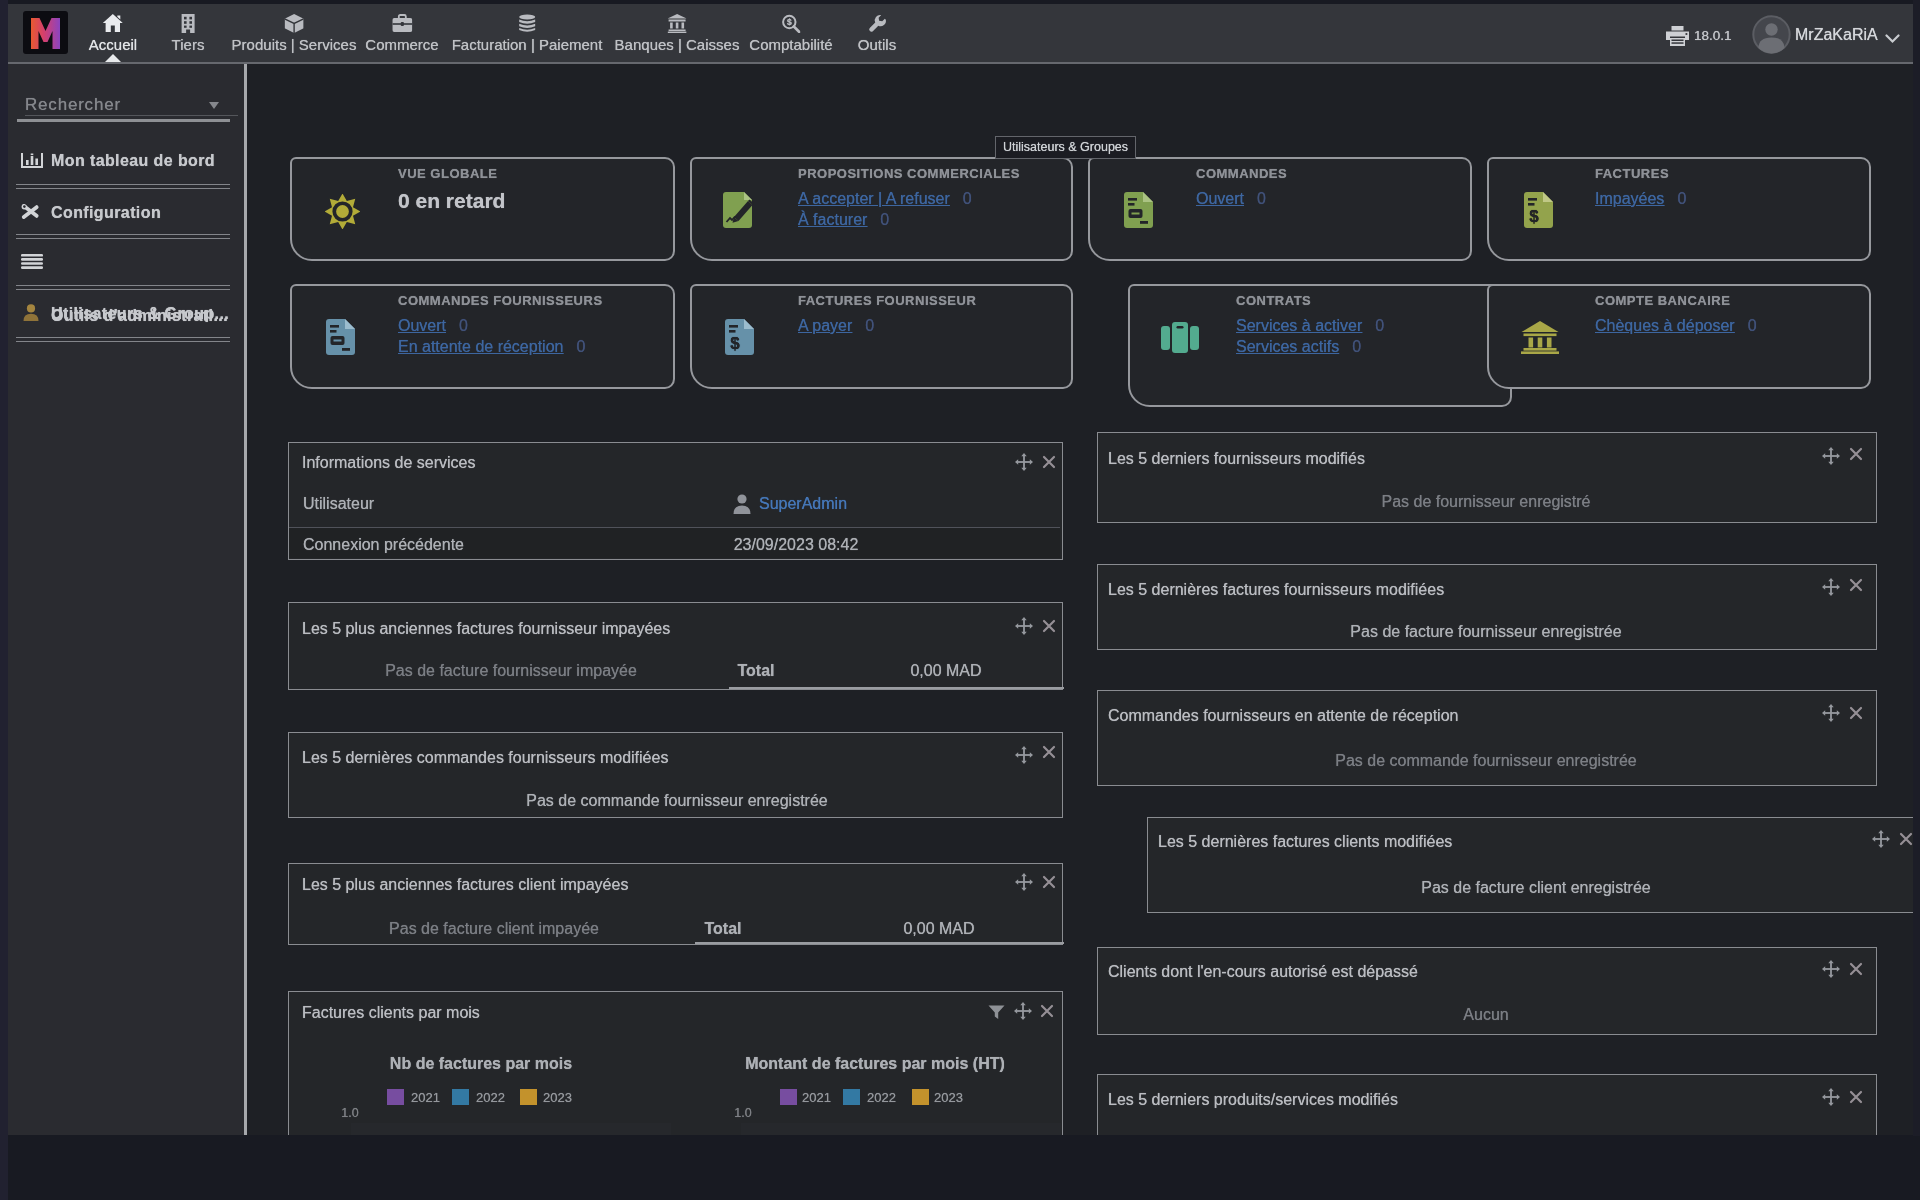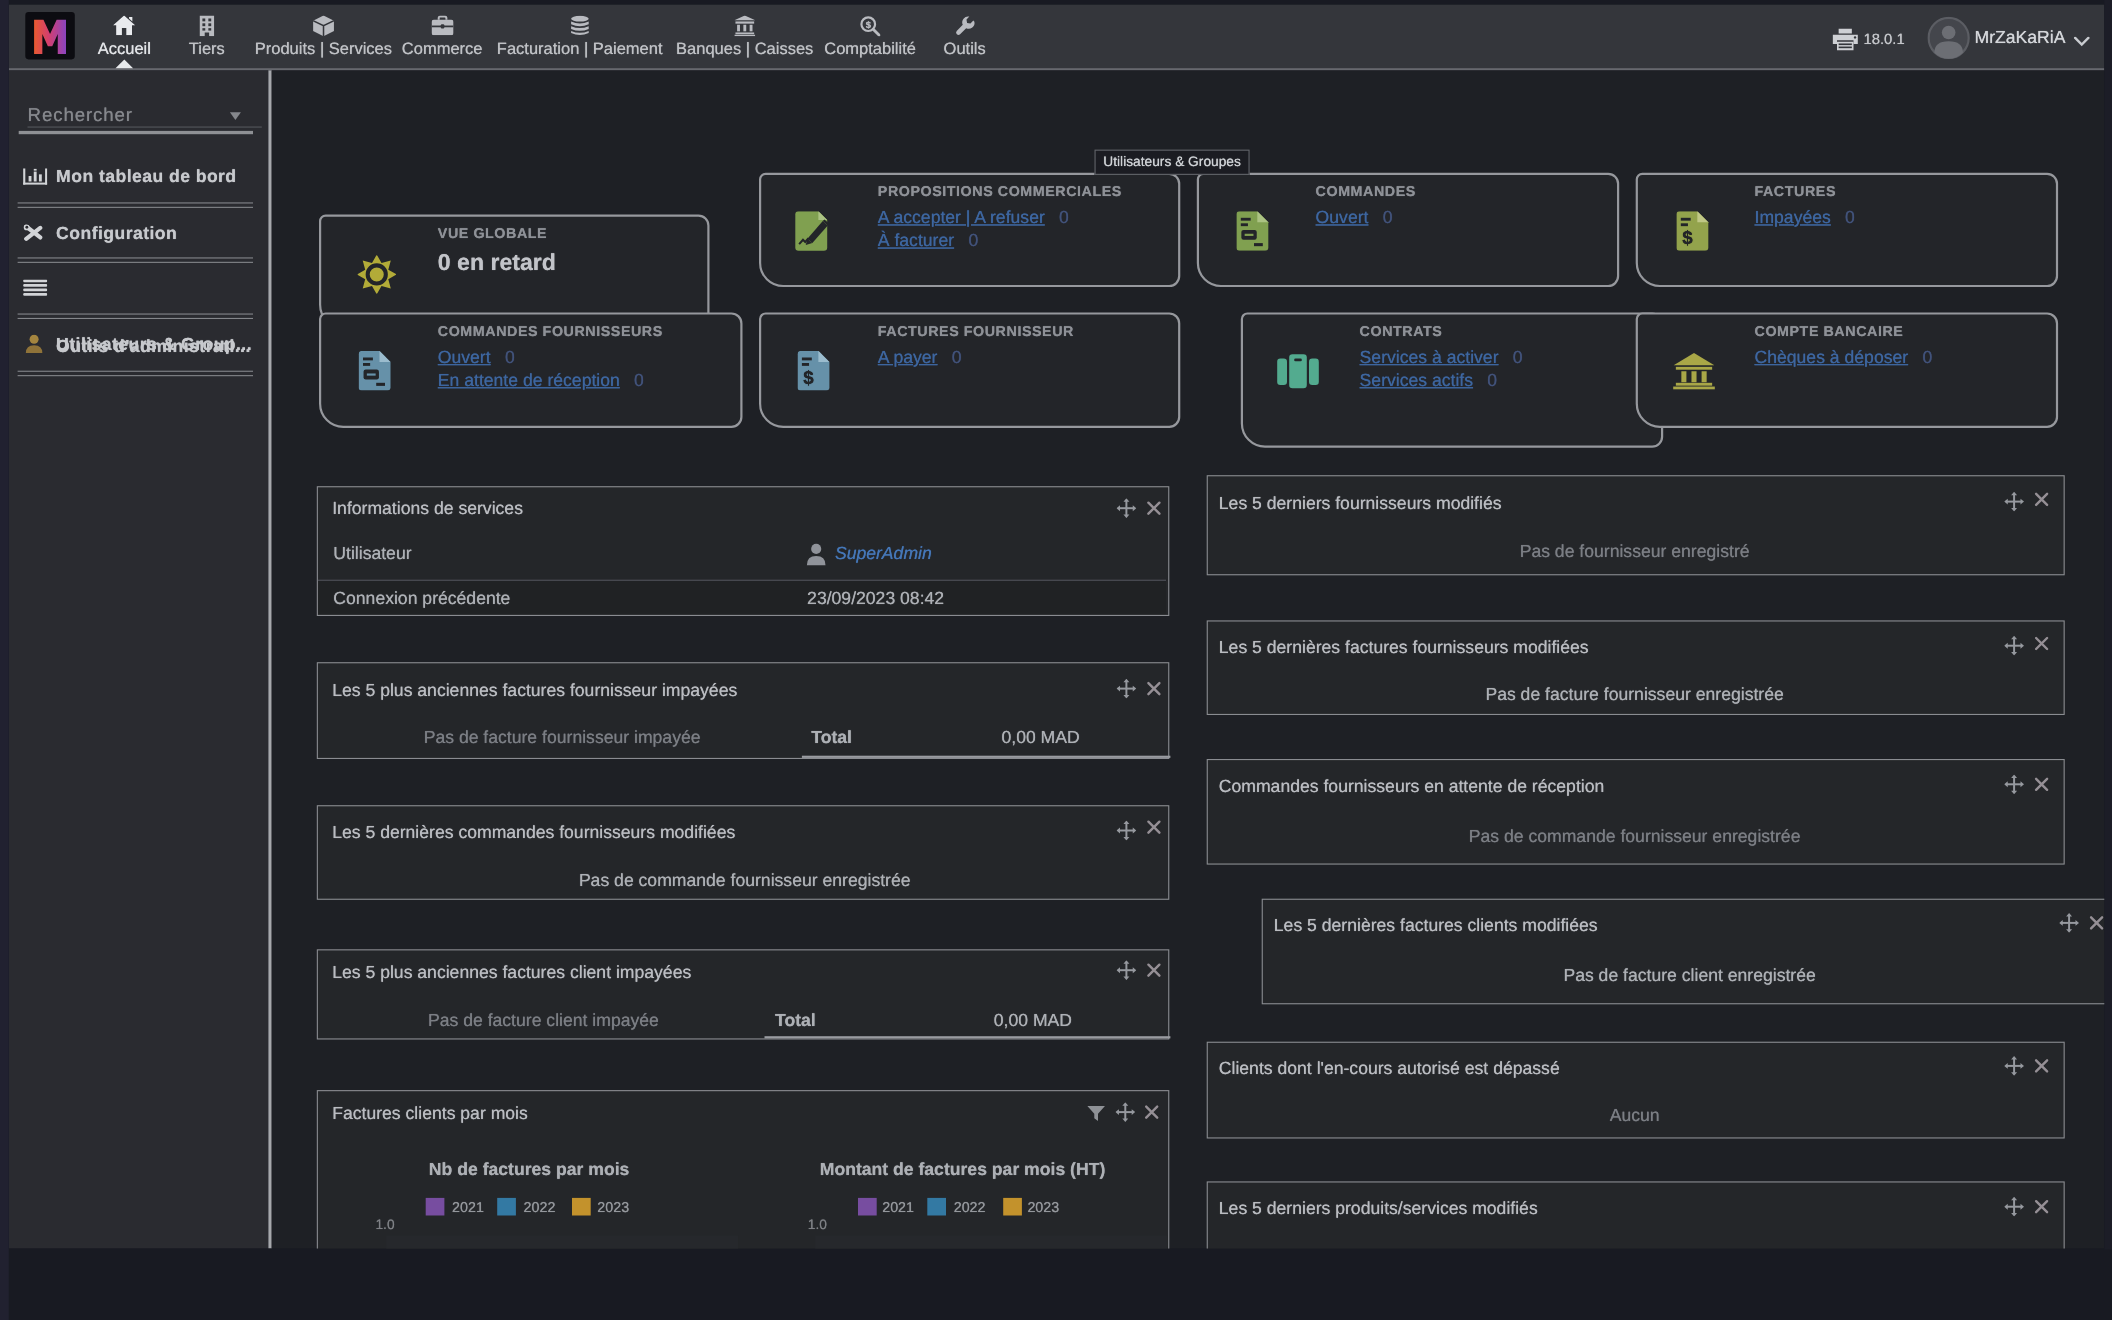--- a/index.html
+++ b/index.html
@@ -190,21 +190,21 @@
           </svg></div>
 <div class="smenu" style="top:263px;margin-top:44px;">Outils d'administrati...</div>
 <div class="sep" style="top:285px;"></div>
 <div class="abs" style="left:22px;top:304px;"><svg width="18" height="17" viewBox="0 0 18 17">
             <circle cx="9" cy="4.4" r="4.1" fill="#a4853f"></circle>
             <path d="M1.5 17 Q1.5 9.8 9 9.8 Q16.5 9.8 16.5 17 Z" fill="#8f7339"></path>
           </svg></div>
 <div class="smenu" style="top:305px;">Utilisateurs &amp; Group...</div>
 <div class="sep" style="top:337px;"></div>
 
-<div class="kpi" style="left:290px;top:157px;width:355px;height:104px;margin-top:38px;">
+<div class="kpi" style="left:290px;top:157px;width:385px;height:104px;">
 <div class="abs" style="left:33px;top:35px;"><svg width="35" height="35" viewBox="0 0 34 34">
               <polygon points="17,-0.5 21.2,6.8 29.4,4.6 27.2,12.8 34.5,17 27.2,21.2 29.4,29.4 21.2,27.2 17,34.5 12.8,27.2 4.6,29.4 6.8,21.2 -0.5,17 6.8,12.8 4.6,4.6 12.8,6.8" fill="#b2ab38"></polygon>
               <circle cx="17" cy="17" r="8" fill="none" stroke="#232529" stroke-width="3.6"></circle>
             </svg></div>
 <div class="ktitle">VUE GLOBALE</div>
 <div class="abs big" style="left:106px;top:30px;">0 en retard</div>
 </div>
 <div class="kpi" style="left:690px;top:157px;width:383px;height:104px;">
 <div class="abs" style="left:30px;top:33px;"><svg width="38" height="37" viewBox="0 0 38 37">
               <path d="M4 0 H22 L30 8 V33 Q30 36 27 36 H4 Q1 36 1 33 V3 Q1 0 4 0 Z" fill="#80a050"></path>
@@ -317,21 +317,21 @@
               </g>
             </svg></div>
 <div class="abs" style="left:753px;top:12px;"><svg width="14" height="14" viewBox="0 0 14 14">
               <path d="M2 2 L12 12 M12 2 L2 12" stroke="#958f95" stroke-width="2.2" stroke-linecap="round"></path>
             </svg></div>
 <div class="abs wtext" style="left:14px;top:52px;font-size:16px;">Utilisateur</div>
 <div class="abs" style="left:443px;top:50px;"><svg width="20" height="21" viewBox="0 0 20 21">
               <circle cx="10" cy="6" r="4.6" fill="#90939a"></circle>
               <path d="M1.5 21 Q1.5 12.5 10 12.5 Q18.5 12.5 18.5 21 Z" fill="#90939a"></path>
             </svg></div>
-<div class="abs" style="left:470px;top:52px;font-size:16px;color:#4577b8;font-style:italic;">SuperAdmin</div>
+<div class="abs" style="left:470px;top:52px;font-size:16px;color:#4577b8;">SuperAdmin</div>
 <div class="abs" style="left:0px;top:85px;width:771px;height:30px;background:rgba(0,0,0,0.10);"></div>
 <div class="abs" style="left:0px;top:84px;width:771px;height:1px;background:#50525a;"></div>
 <div class="abs wtext" style="left:14px;top:93px;font-size:16px;">Connexion précédente</div>
 <div class="abs wtext" style="left:507px;top:93px;font-size:16px;transform:translateX(-50%);">23/09/2023 08:42</div>
 </div>
 <div class="wid" style="left:288px;top:602px;width:775px;height:88px;">
 <div class="wtitle" style="left:13px;top:17px;">Les 5 plus anciennes factures fournisseur impayées</div>
 <div class="abs" style="left:726px;top:14px;"><svg width="18" height="18" viewBox="0 0 18 18">
               <g fill="#96999f">
                 <rect x="8.1" y="2" width="1.8" height="14"></rect>

